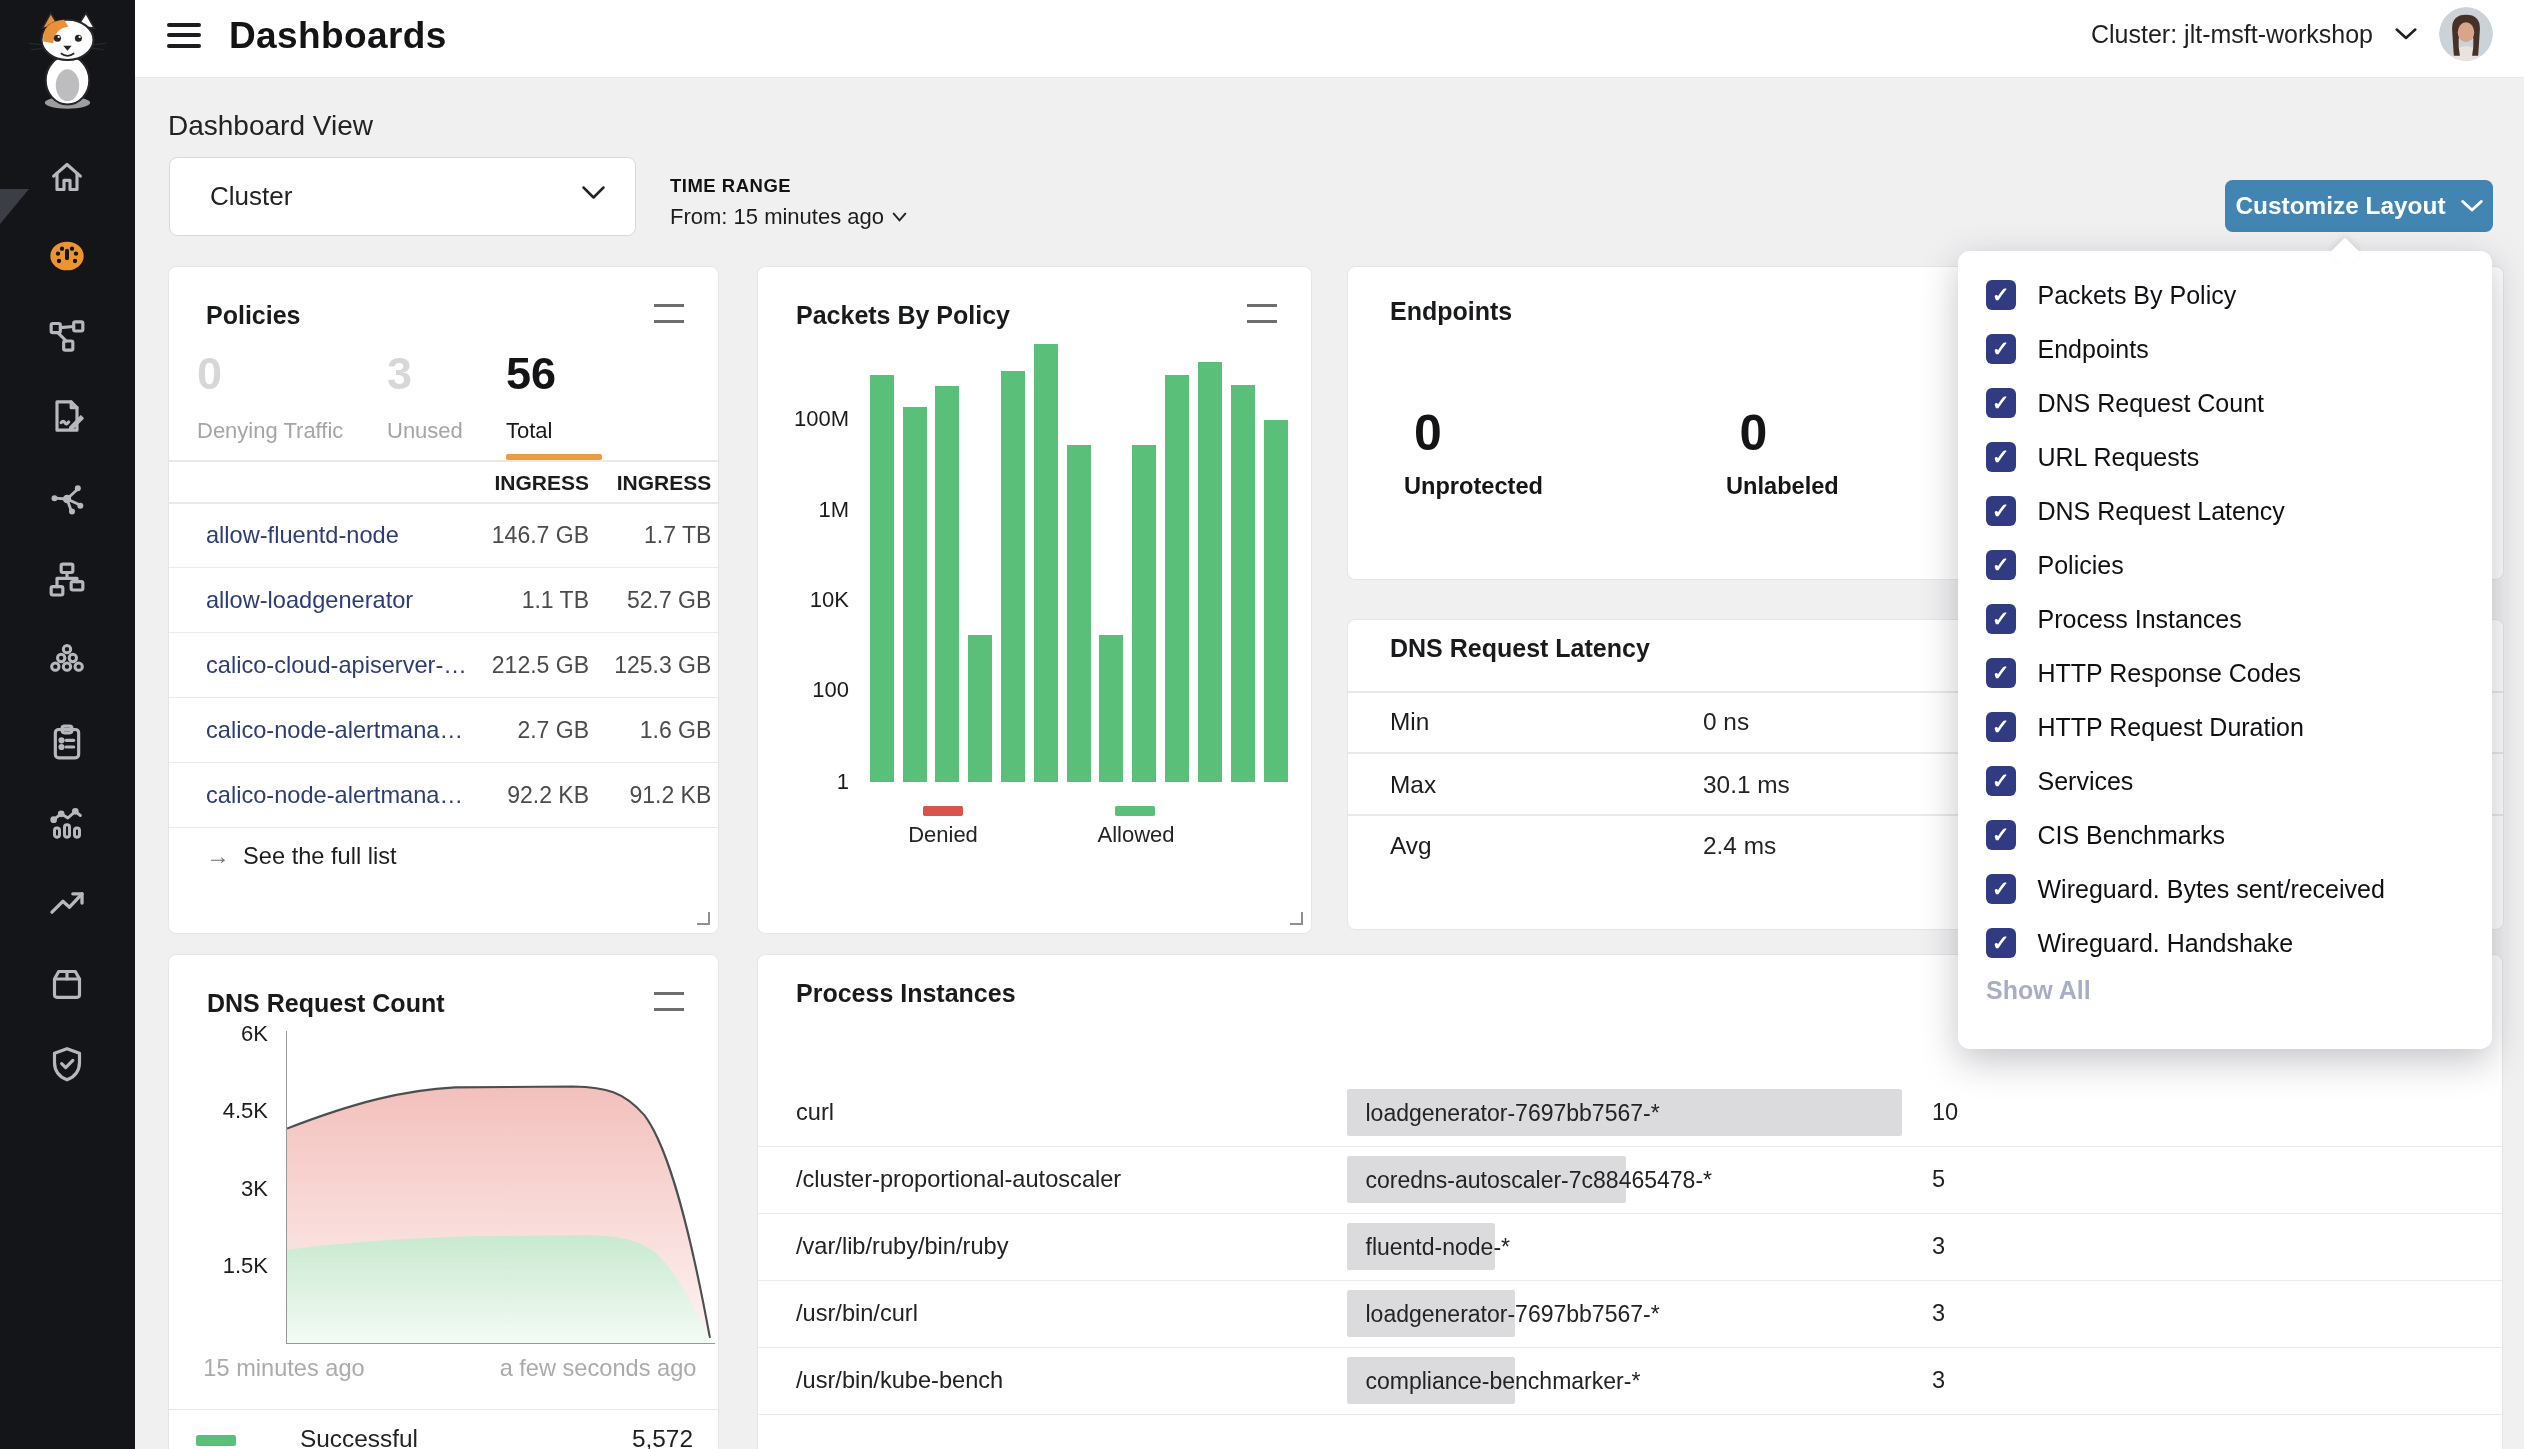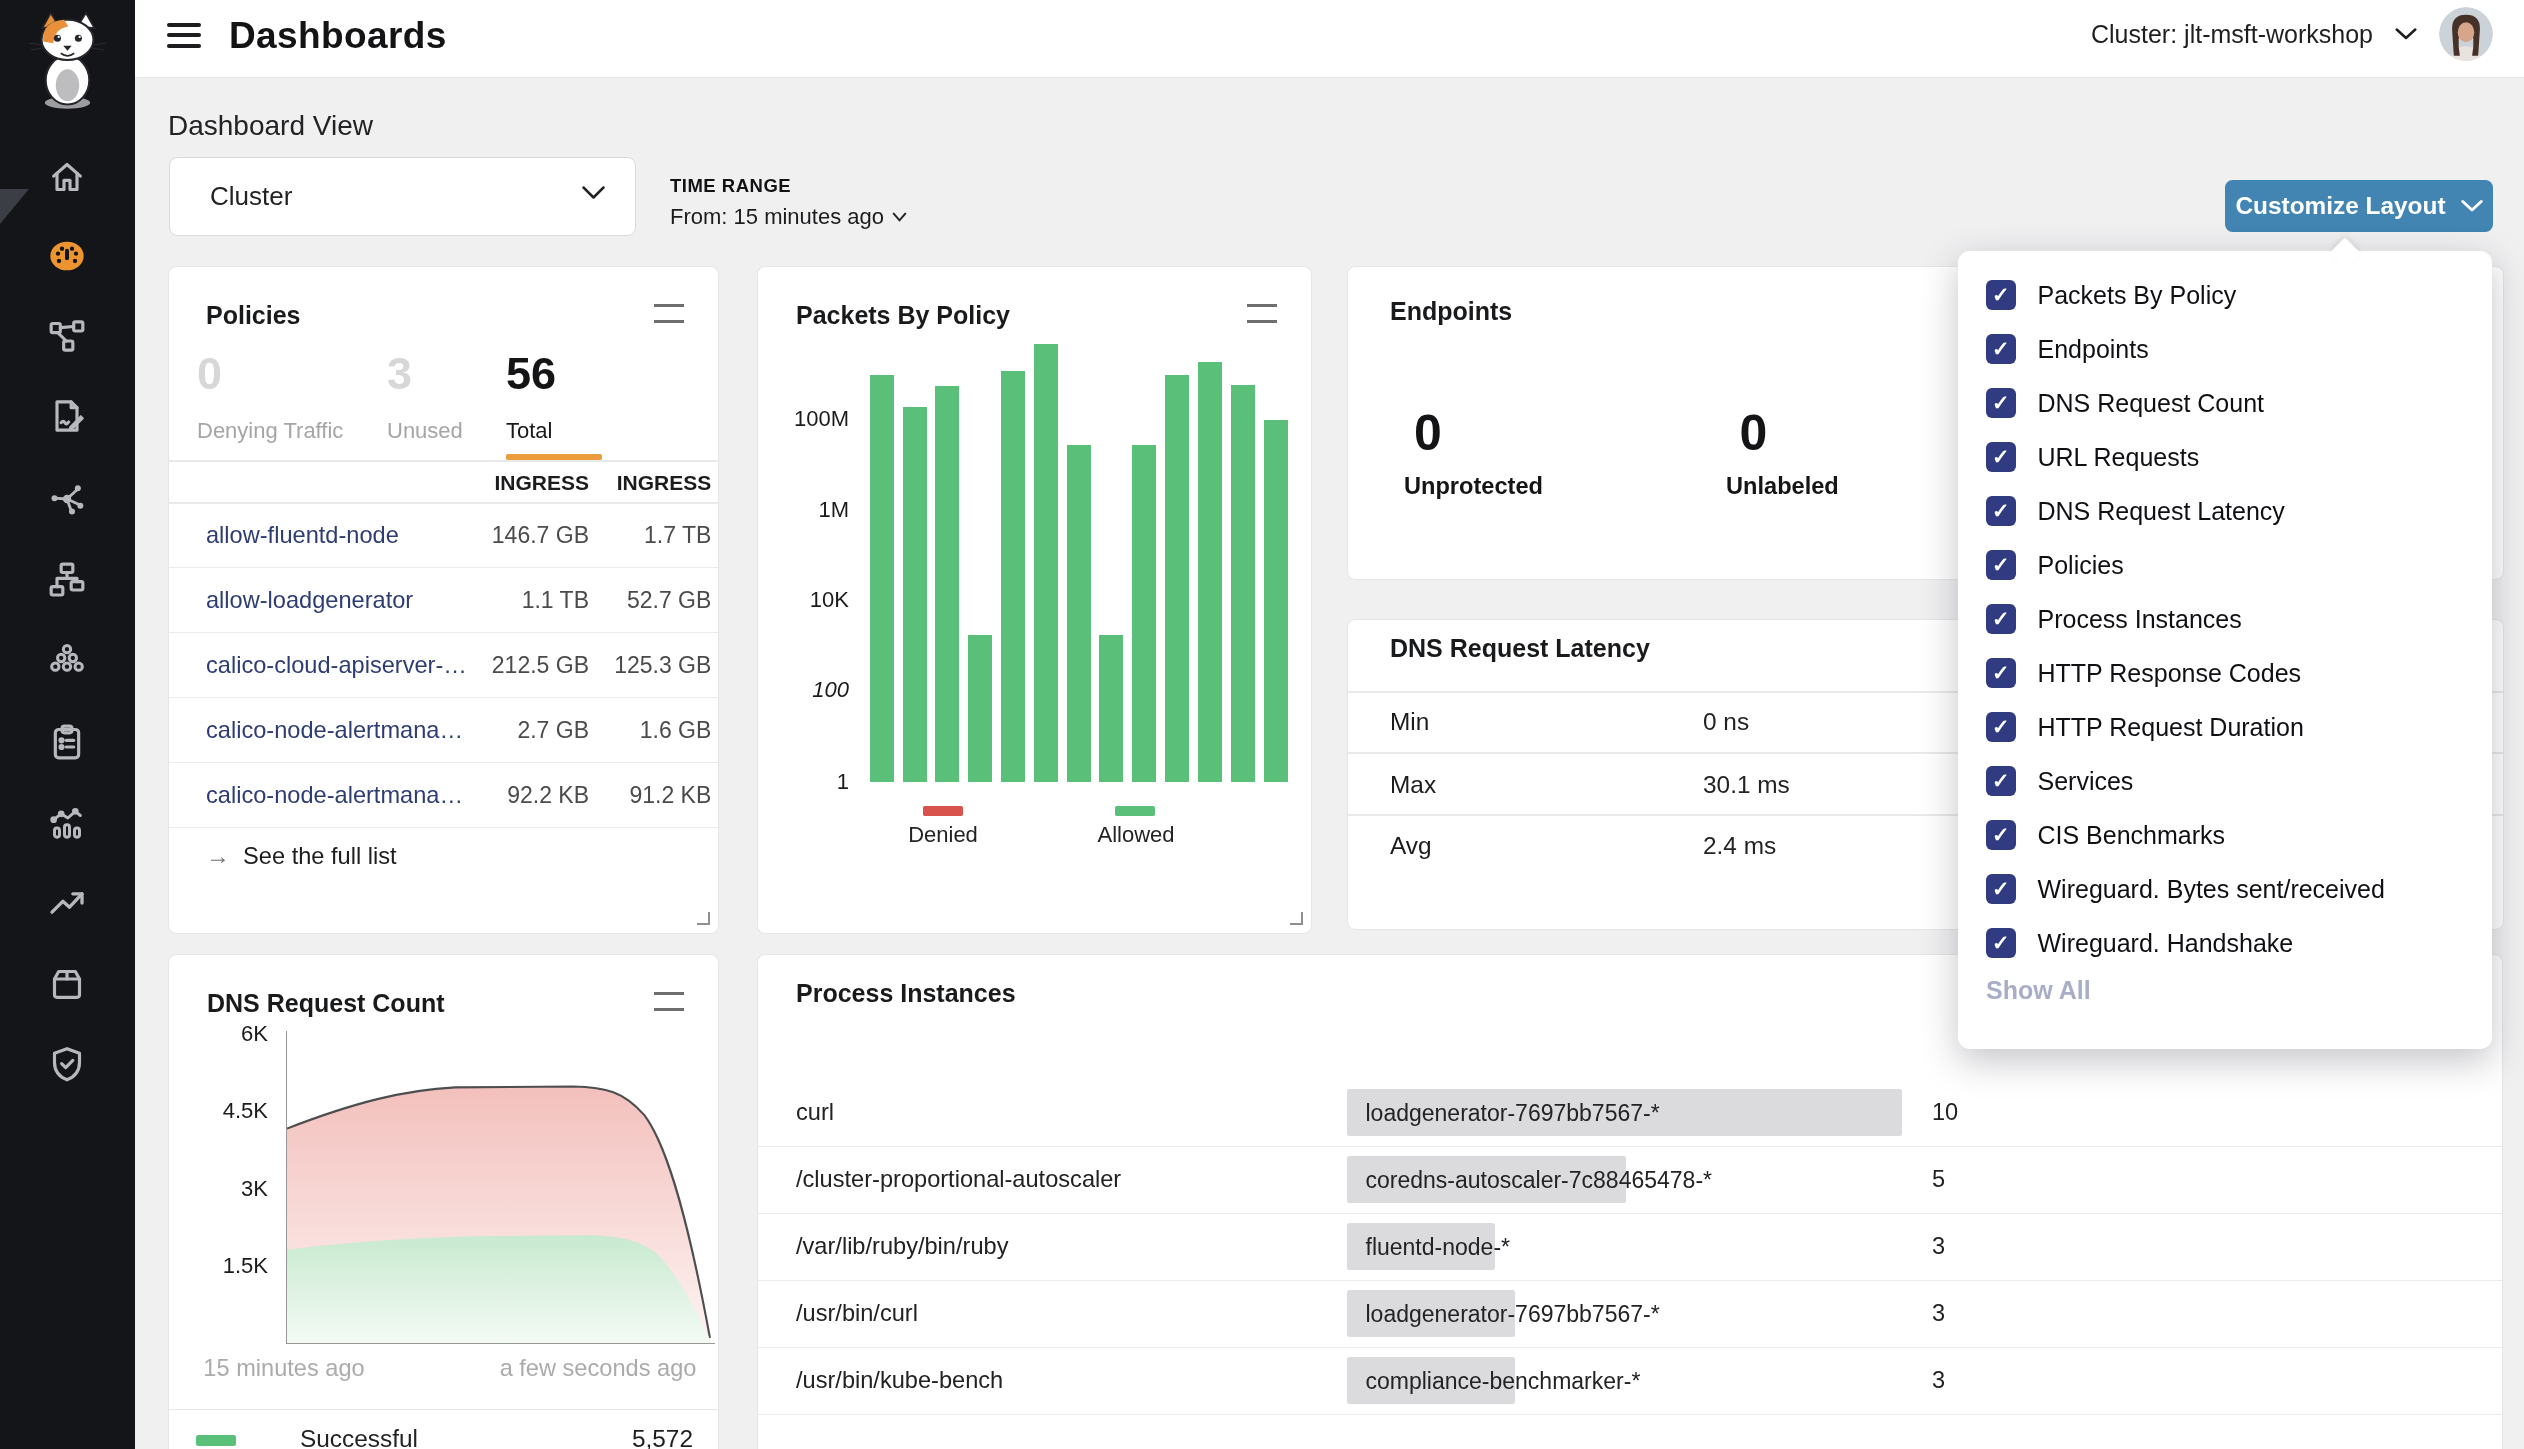--- a/index.html
+++ b/index.html
@@ -335,21 +335,21 @@
     </div>
     <div class="corner"></div>
   </div>
 
   <div class="card" style="left:757px;top:266px;width:555px;height:668px;">
     <div class="card-title" style="left:38px;top:34px;">Packets By Policy</div>
     <div class="handle" style="right:34px;top:37px;"></div>
     <span class="ytick" style="top:139px;">100M</span>
     <span class="ytick" style="top:230px;">1M</span>
     <span class="ytick" style="top:320px;">10K</span>
-    <span class="ytick" style="top:410px;font-style:italic;">100</span>
+    <span class="ytick" style="top:410px;">100</span>
     <span class="ytick" style="top:502px;">1</span>
     <div id="bars">
         <div class="bar" style="left: 6.7px; height: 407px;"></div>
         <div class="bar" style="left: 40px; height: 375px;"></div>
         <div class="bar" style="left: 72px; height: 396px;"></div>
         <div class="bar" style="left: 105px; height: 147px;"></div>
         <div class="bar" style="left: 138px; height: 411px;"></div>
         <div class="bar" style="left: 171px; height: 438px;"></div>
         <div class="bar" style="left: 204px; height: 337px;"></div>
         <div class="bar" style="left: 236px; height: 147px;"></div>

